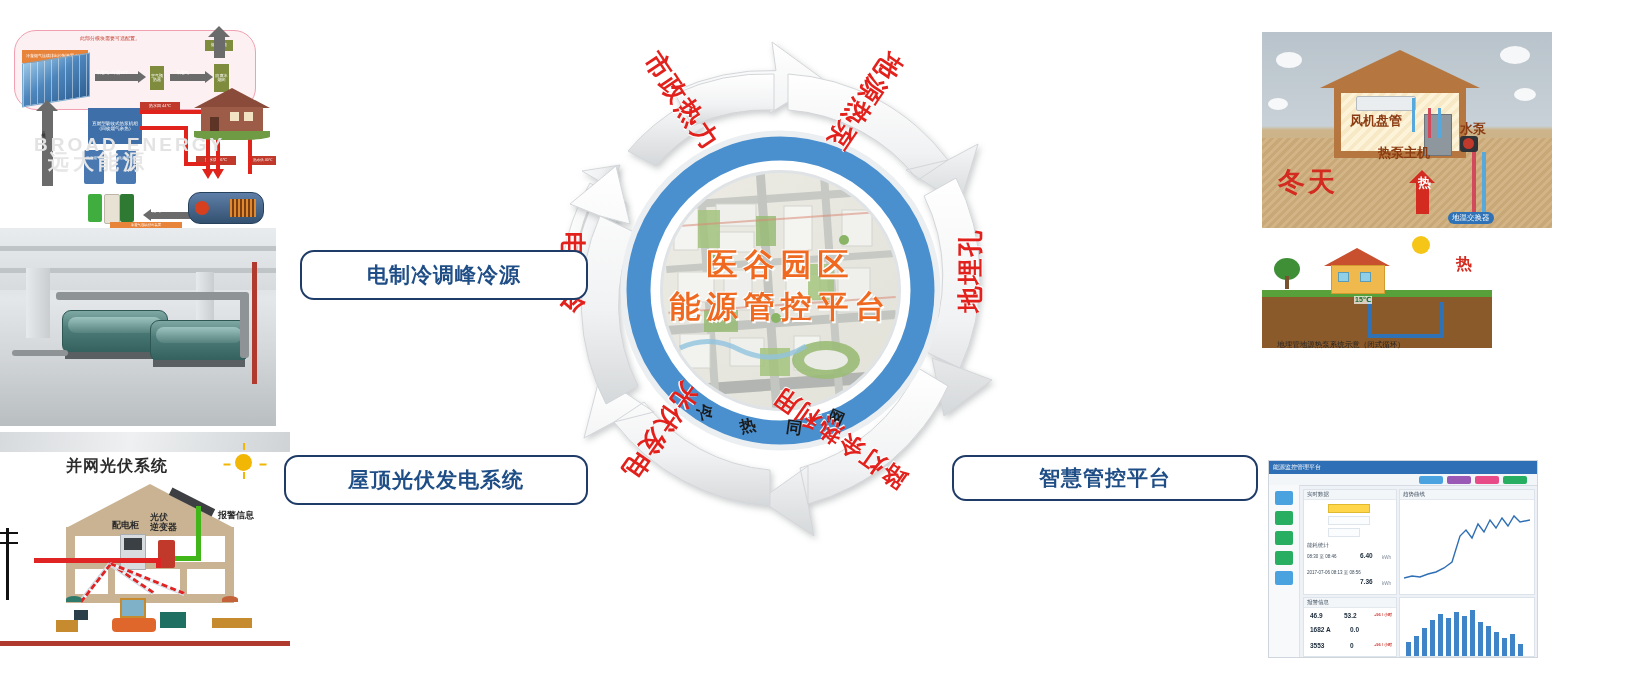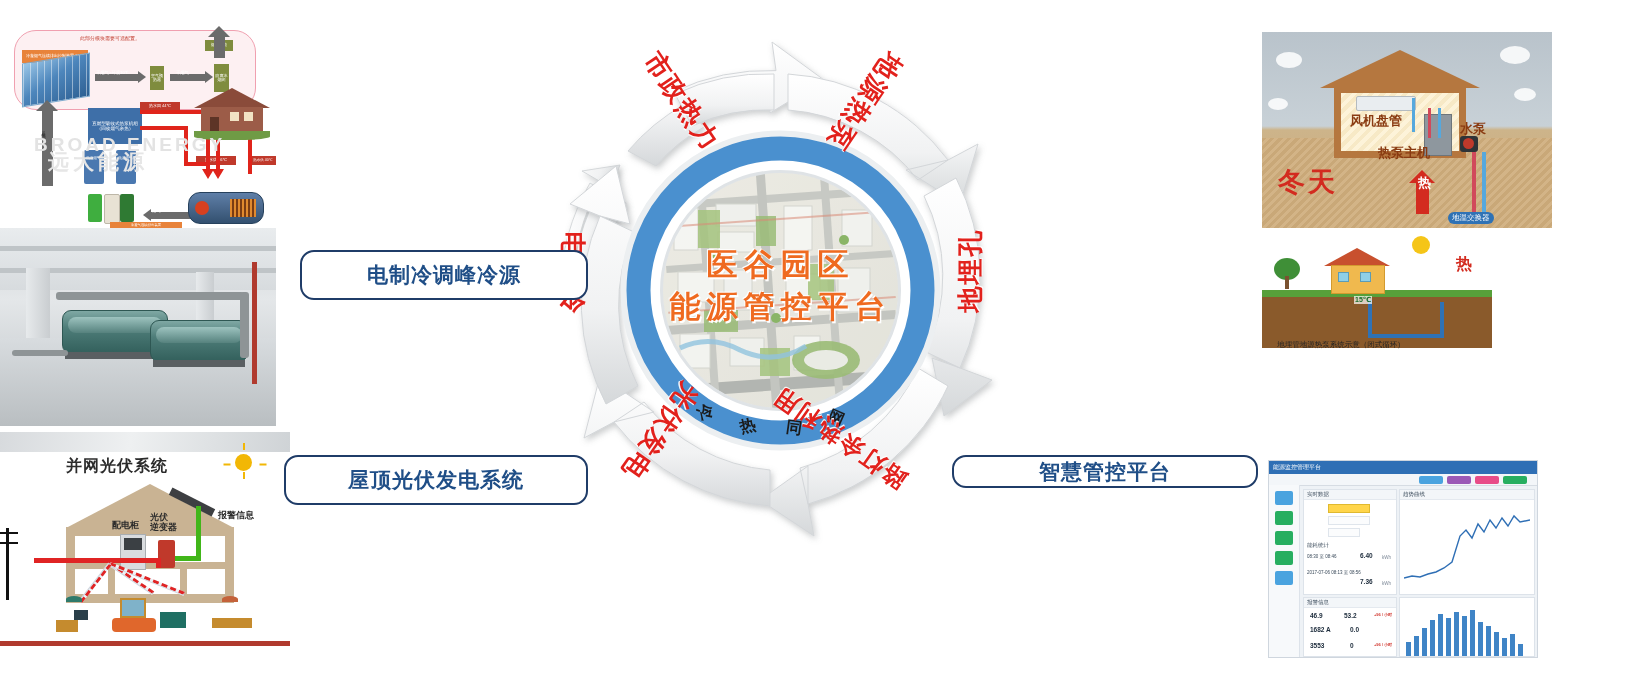--- a/index.html
+++ b/index.html
@@ -329,21 +329,21 @@
     <div class="ground"></div>
   </div>
 
   <div class="label-box" style="left:300px;top:250px;width:288px;height:50px;">
     <span>电制冷调峰冷源</span>
   </div>
   <div class="label-box" style="left:284px;top:455px;width:304px;height:50px;">
     <span>屋顶光伏发电系统</span>
   </div>
 
-  <div class="label-box" style="left:952px;top:455px;width:306px;height:33px;">
+  <div class="label-box" style="left:952px;top:455px;width:306px;height:46px;">
     <span>智慧管控平台</span>
   </div>
 
   <div class="img-frame gshp" style="left:1262px;top:32px;width:290px;height:196px;">
     <div class="snow" style="left:14px;top:20px;width:26px;height:16px;"></div>
     <div class="snow" style="left:238px;top:14px;width:30px;height:18px;"></div>
     <div class="snow" style="left:252px;top:56px;width:22px;height:13px;"></div>
     <div class="snow" style="left:6px;top:66px;width:20px;height:12px;"></div>
     <div class="soil"></div>
     <div class="house">

